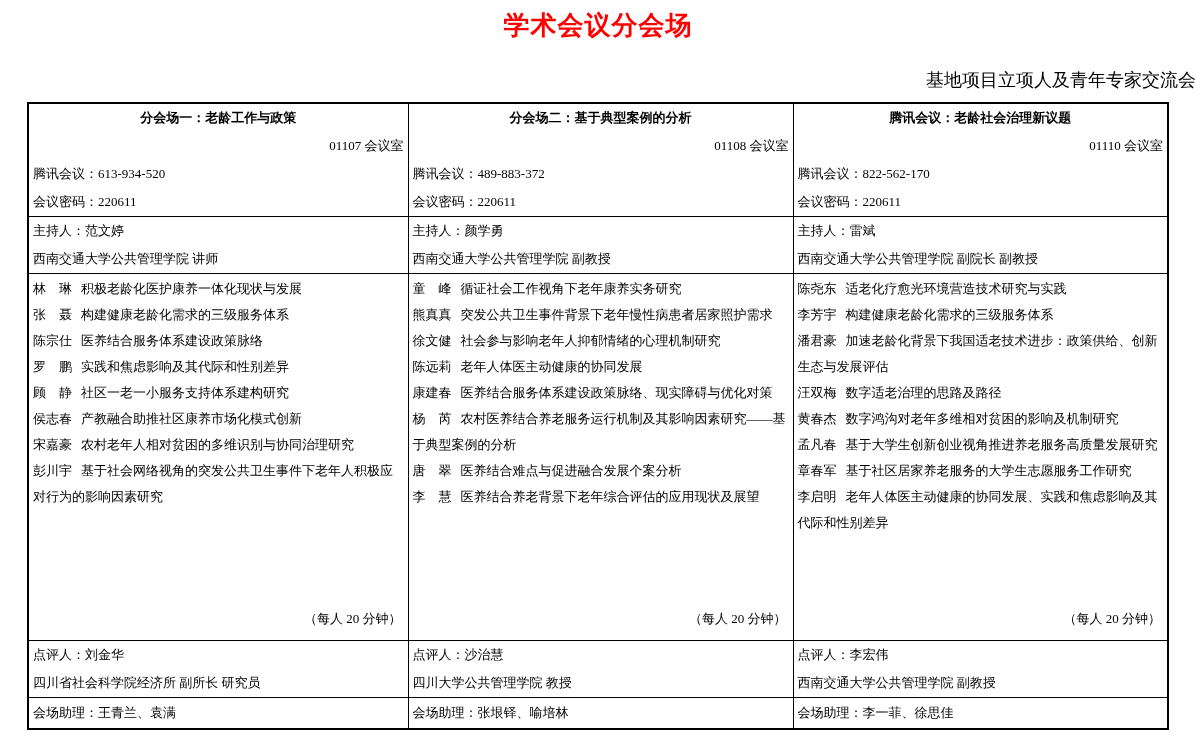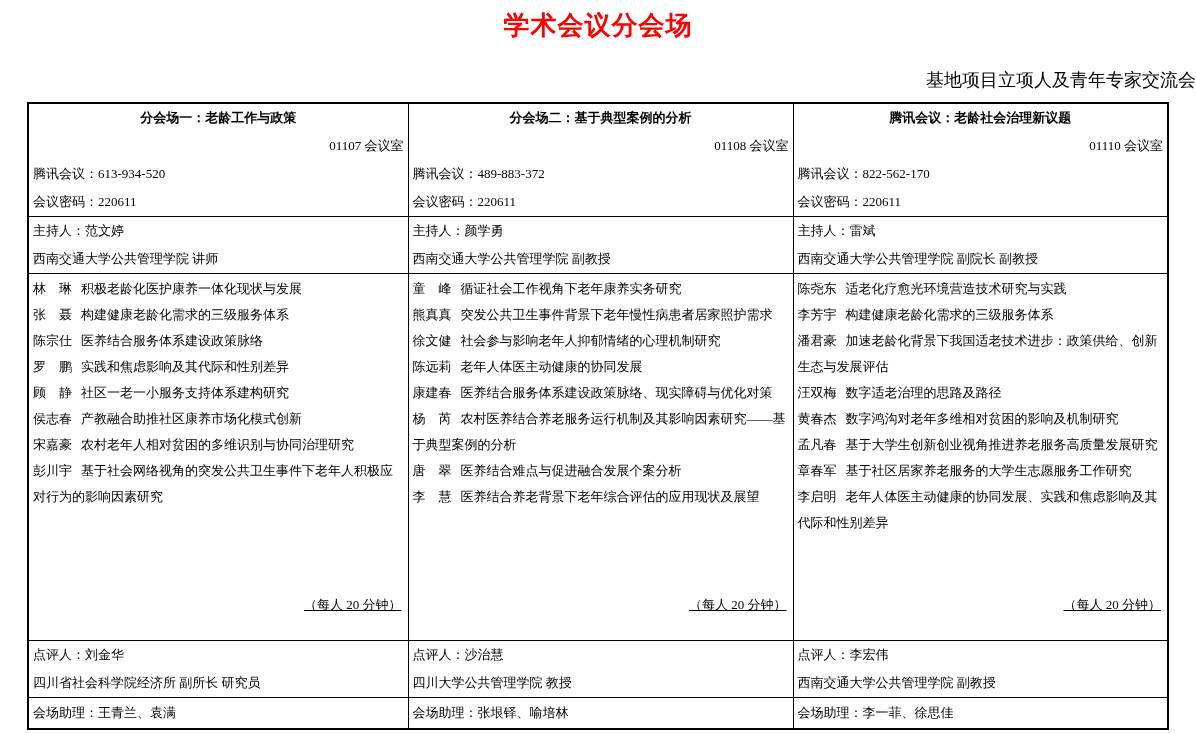--- a/index.html
+++ b/index.html
@@ -30,21 +30,21 @@
   .sess-room{text-align:right;}
   .lbl-bold{font-weight:normal;}
   .pname,.bname{font-weight:normal;}
   tr.row-head td{height:112px;}
   tr.row-host td{height:56px;}
   tr.row-comm td{height:55px;}
   tr.row-assist td{height:30px;line-height:29px;}
   tr.row-pres td{height:364px;padding-top:2px;}
   .pres-wrap{position:relative;height:358px;line-height:26px;}
   .pitem .pname{margin-right:9px;}
-  .note{position:absolute;bottom:16px;right:2px;text-decoration:underline;}
+  .note{position:absolute;bottom:2px;right:2px;}
 </style>
 </head>
 <body>
 
 <div>
   <div class="page-title">学术会议分会场</div>
   <div class="page-subtitle">基地项目立项人及青年专家交流会</div>
 
   <table class="sched">
     <colgroup>

